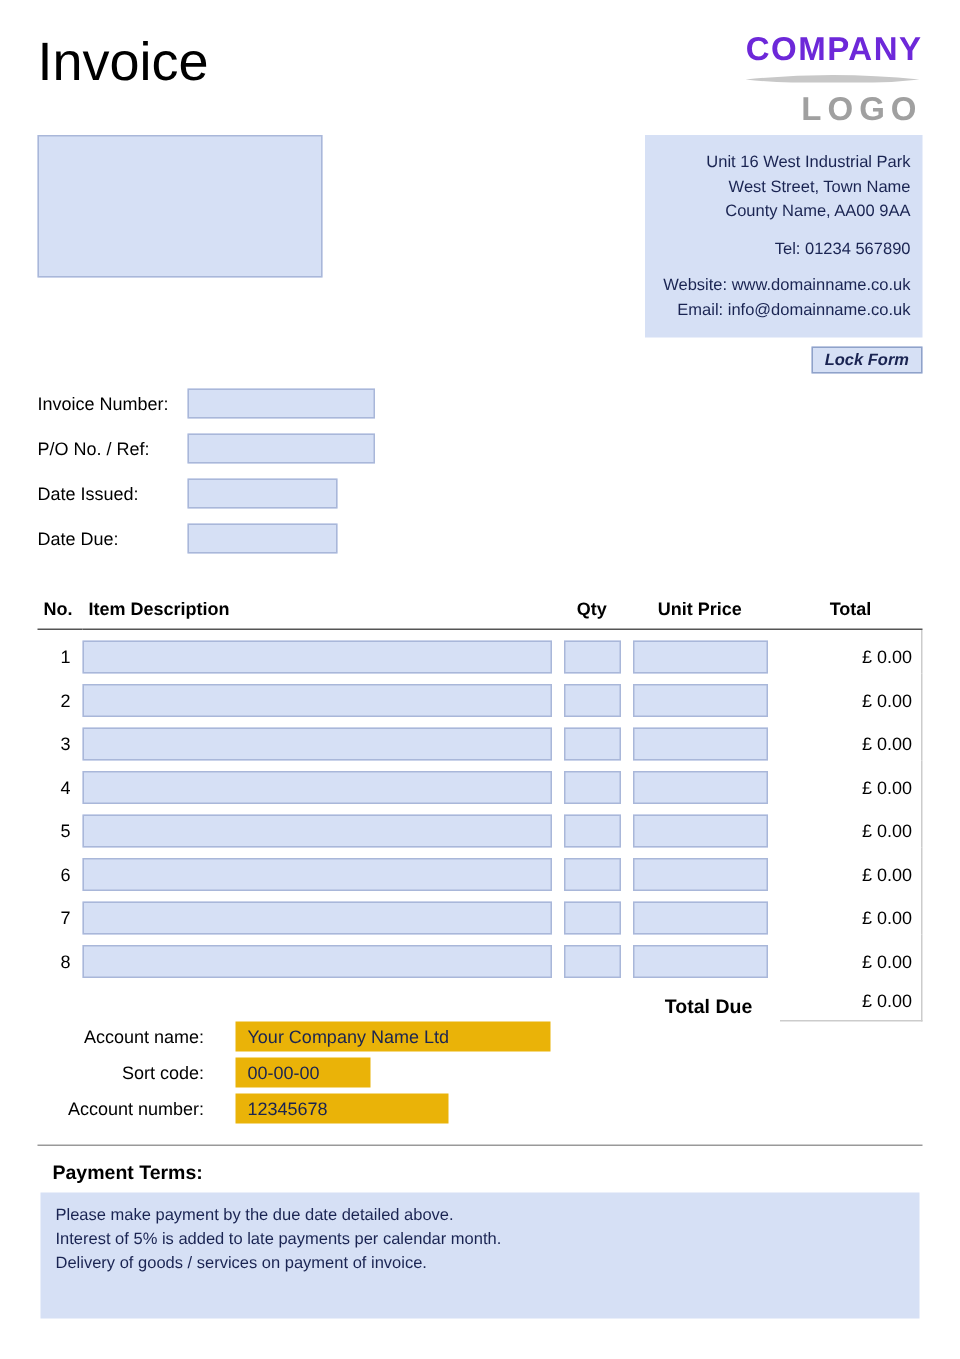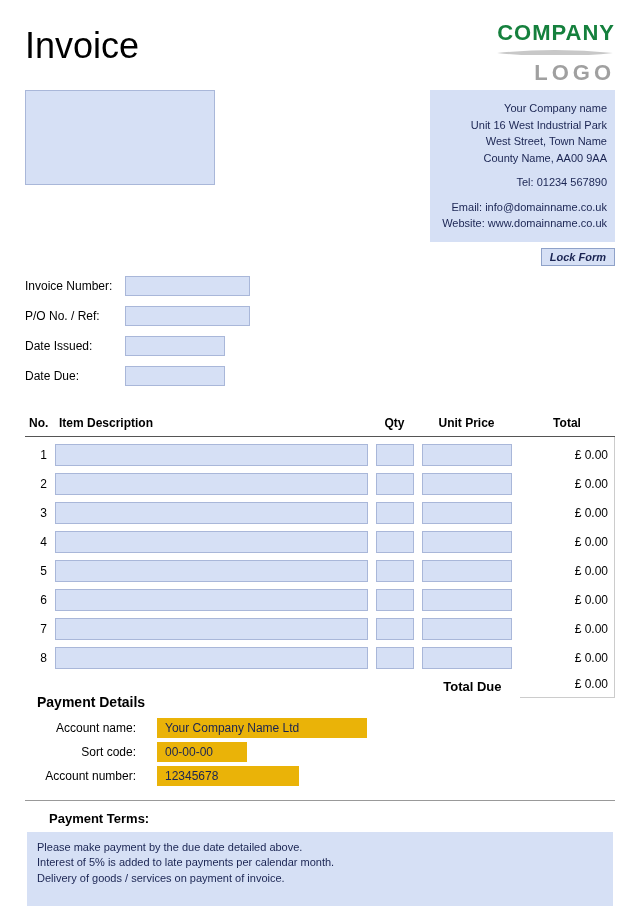--- a/index.html
+++ b/index.html
@@ -5,24 +5,24 @@
   * { box-sizing: border-box; }
   body {
     font-family: Arial, Helvetica, sans-serif;
     font-size: 12px;
     color: #000;
     margin: 0;
     padding: 20px 25px;
     width: 640px;
     background: #fff;
   }
-  .top-row { display: flex; justify-content: space-between; align-items: center; }
+  .top-row { display: flex; justify-content: space-between; align-items: flex-start; }
   .title { font-size: 36px; font-weight: 300; margin: 0 0 14px 0; }
   .logo-block { text-align: right; }
-  .logo-text1 { font-size: 22px; font-weight: 700; color: #15803d; letter-spacing: 1px; }
+  .logo-text1 { font-size: 22px; font-weight: 700; color: #6d28d9; letter-spacing: 1px; }
   .logo-swoosh { height: 6px; margin: 2px 0; }
   .logo-text2 { font-size: 22px; font-weight: 700; color: #a0a0a0; letter-spacing: 4px; }
   .header-block { display: flex; justify-content: space-between; align-items: flex-start; margin-top: 4px;}
   .left-col { flex: 1; }
   .right-col { width: 185px; }
   .label { font-size: 12px; color: #000; }
   .invoice-to-label { margin-bottom: 4px; display:block; }
   .fill-box { background: #d6e0f5; border: 1px solid #a9b7d9; }
   .invoice-to-box { width: 190px; height: 95px; }
   .company-info {
@@ -73,21 +73,21 @@
   .total-due-val { text-align: right; padding-right: 6px !important; border-right:1px solid #ccc; border-bottom:1px solid #ccc; padding-bottom:6px !important;}
   .payment-details { margin-top: -4px; }
   .payment-details h3 { font-size: 14px; font-weight: 700; margin: 0 0 8px 12px; }
   .pd-row { display: flex; align-items: center; margin: 4px 0 4px 20px; }
   .pd-row .plabel { width: 112px; text-align: right; padding-right: 21px; font-size: 12px; }
   .pd-row .pvalue { background: #eab308; padding: 3px 8px; font-size: 12px; color: #1a2452; }
   .pd-row .pvalue.w1 { width: 210px; }
   .pd-row .pvalue.w2 { width: 90px; }
   .pd-row .pvalue.w3 { width: 142px; }
   hr.sep { border: none; border-top: 1px solid #999; margin: 14px 0 10px 0; }
-  .terms-block h3 { font-size: 13px; font-weight: 700; margin: 0 0 6px 24px; }
+  .terms-block h3 { font-size: 13px; font-weight: 700; margin: 0 0 6px 10px; }
   .terms-body {
     background: #d6e0f5; padding: 8px 10px 28px 10px;
     font-size: 11px; color: #1a2452; line-height: 1.45;
     margin: 0 2px;
   }
 </style>
 </head>
 <body>
 
 <div class="top-row">
@@ -102,29 +102,28 @@
     <div class="logo-text2">LOGO</div>
   </div>
 </div>
 
 <div class="header-block">
   <div class="left-col">
     <div class="fill-box invoice-to-box"></div>
   </div>
   <div class="right-col">
     <div class="company-info">
-      <div>Your Company name</div>
       <div>Unit 16 West Industrial Park</div>
       <div>West Street, Town Name</div>
       <div>County Name, AA00 9AA</div>
       <div class="spacer"></div>
       <div>Tel: 01234 567890</div>
       <div class="spacer"></div>
+      <div>Website: www.domainname.co.uk</div>
       <div>Email: info@domainname.co.uk</div>
-      <div>Website: www.domainname.co.uk</div>
     </div>
     <button class="lock-btn">Lock Form</button>
     <div style="clear:both"></div>
   </div>
 </div>
 
 <div class="field-row">
   <span class="flabel">Invoice Number:</span>
   <div class="fill-box w125"></div>
 </div>
@@ -287,21 +286,20 @@
   <tbody>
     <tr class="totals-row">
       <td colspan="6" class="total-due-label">Total Due</td>
       <td></td>
       <td class="total-due-val">£ 0.00</td>
     </tr>
   </tbody>
 </table>
 
 <div class="payment-details">
-  <h3>Payment Details</h3>
   <div class="pd-row">
     <span class="plabel">Account name:</span>
     <span class="pvalue w1">Your Company Name Ltd</span>
   </div>
   <div class="pd-row">
     <span class="plabel">Sort code:</span>
     <span class="pvalue w2">00-00-00</span>
   </div>
   <div class="pd-row">
     <span class="plabel">Account number:</span>

